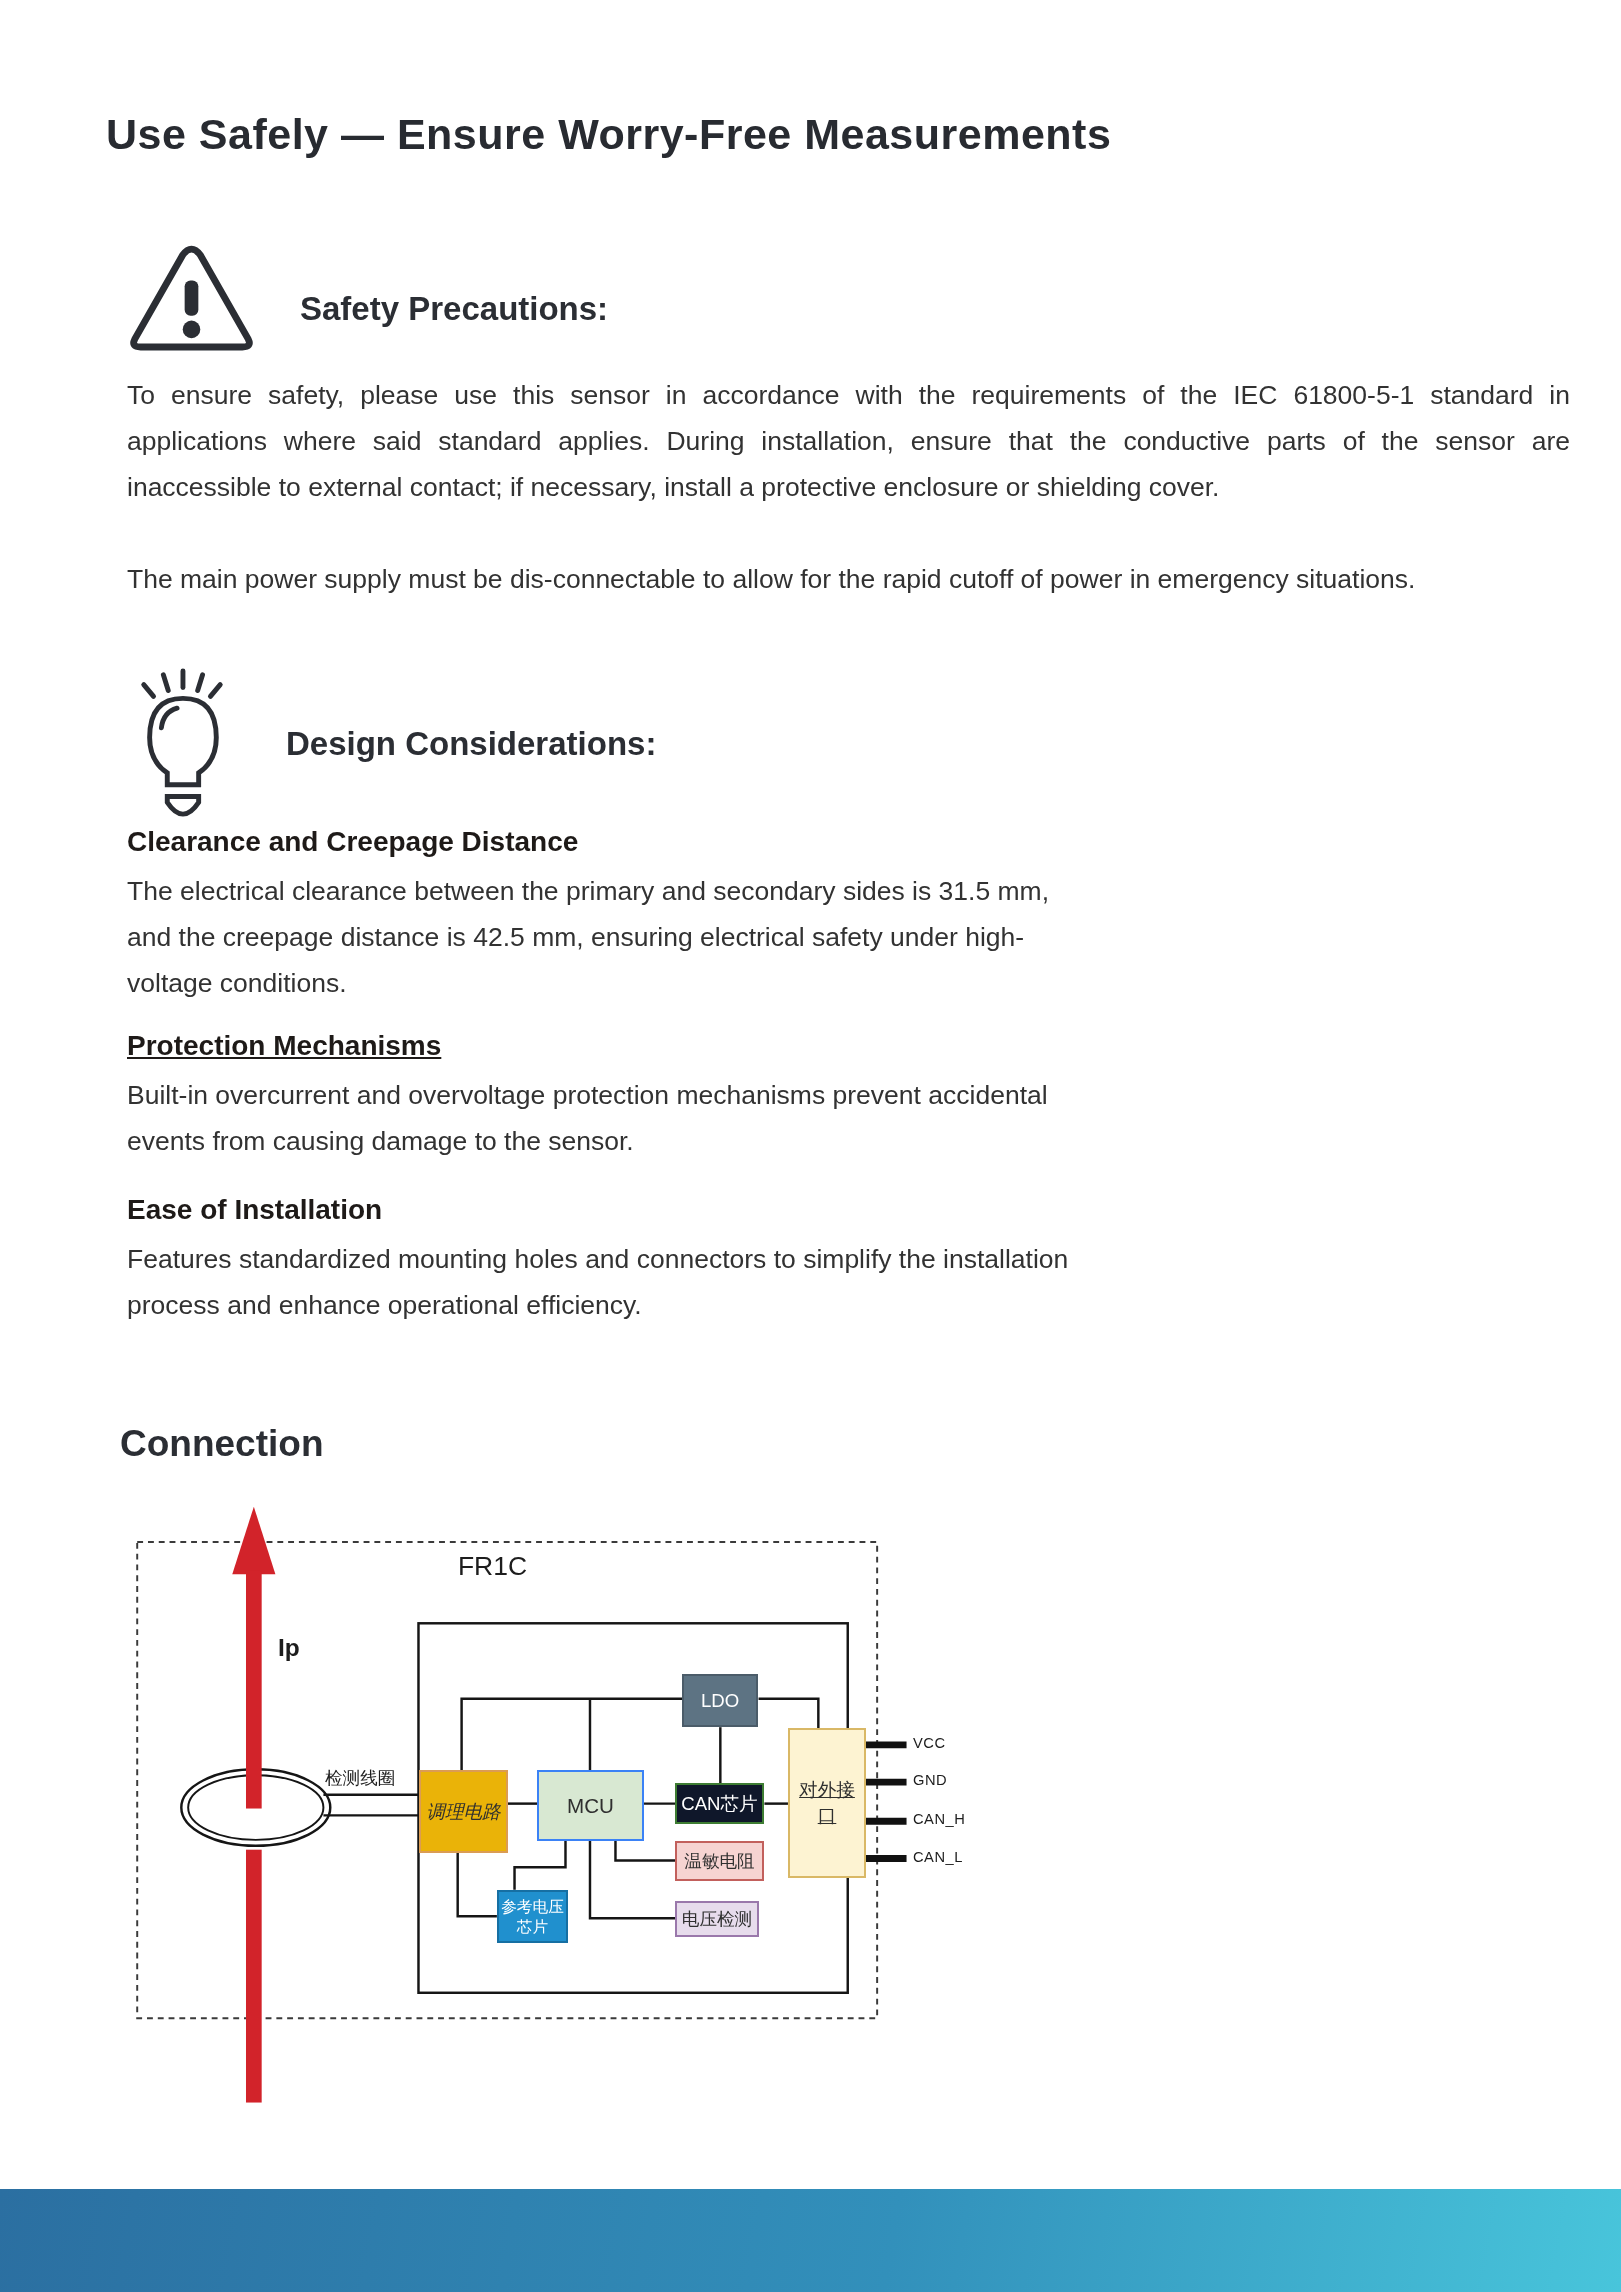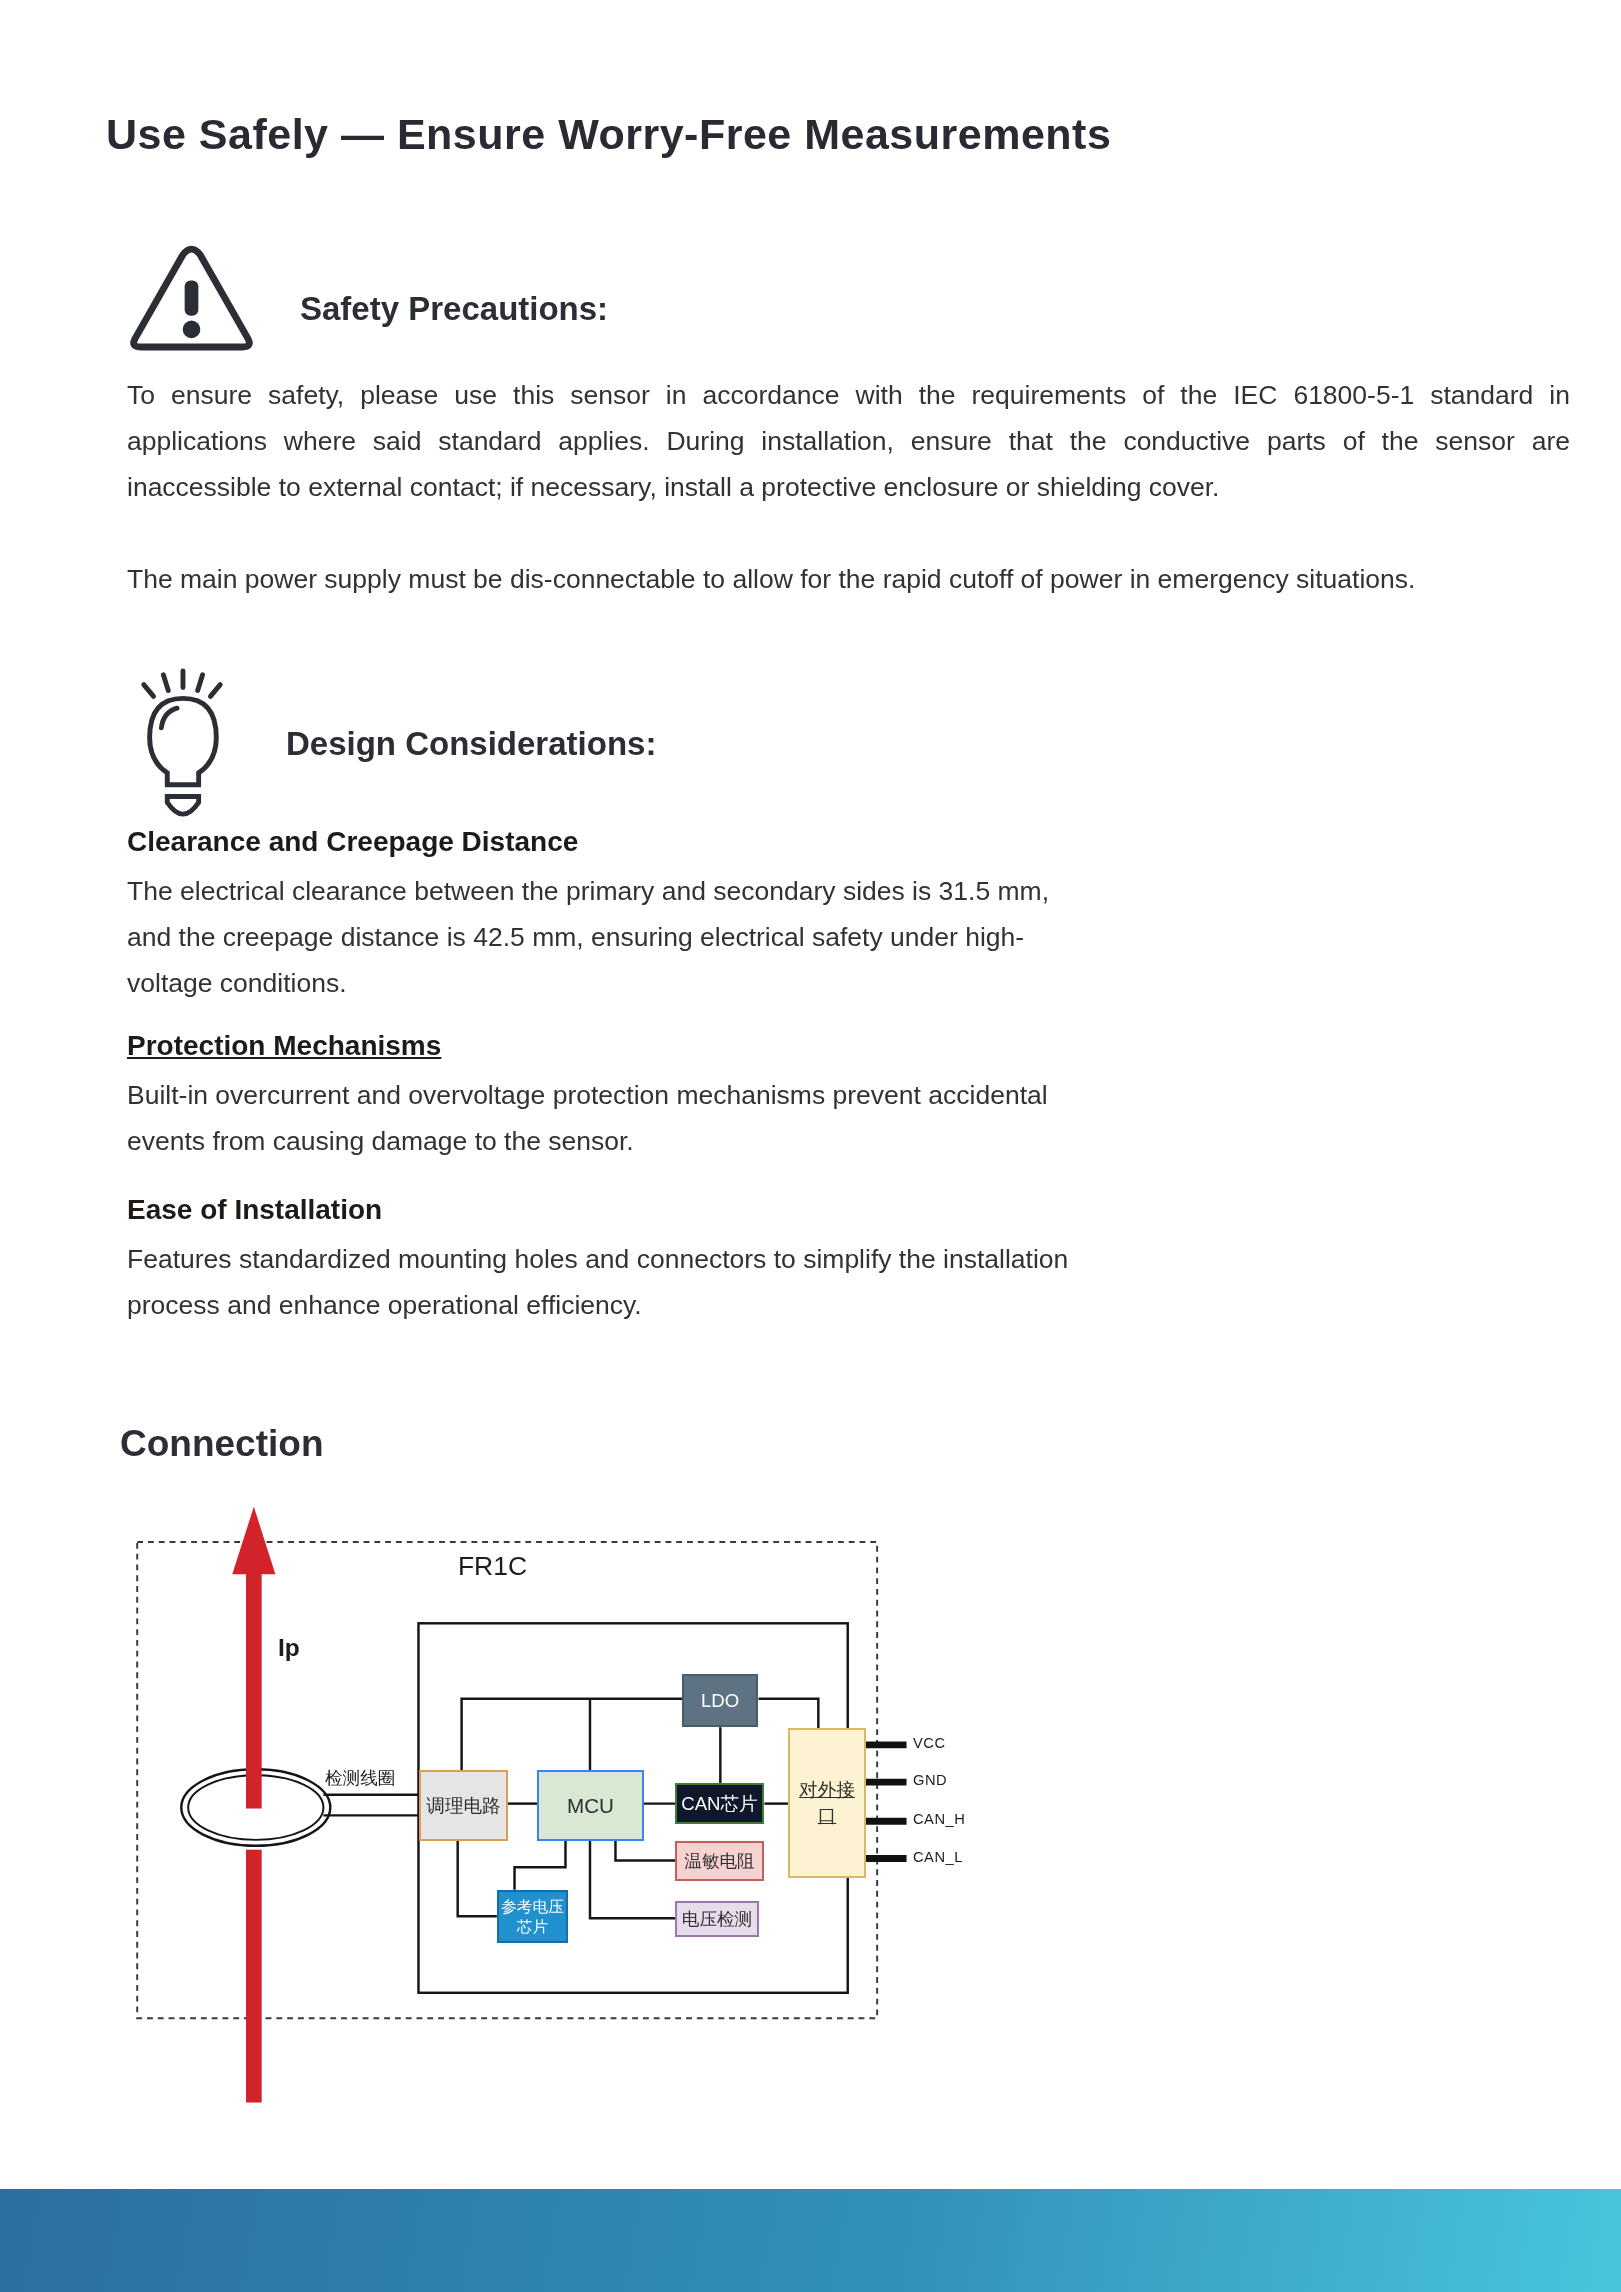--- a/index.html
+++ b/index.html
@@ -37,21 +37,21 @@
     left:120px;top:1423px;
     font-size:37px;font-weight:bold;color:#2b2e34;text-align:right;
   }
   
   #diagram-svg{left:0;top:0;width:1621px;height:2293px;}
   .blk{
     position:absolute;display:flex;align-items:center;justify-content:center;
     text-align:center;box-sizing:border-box;color:#2f2f2f;
   }
   .lbl{position:absolute;color:#2f2f2f;}
-  .blk-conditioning{left:419px;top:1770px;width:89px;height:71px;background:#e5e5e5;border:2px solid #db9c53;font-size:18.6px;}
+  .blk-conditioning{left:419px;top:1770px;width:89px;height:83px;background:#eab308;border:2px solid #db9c53;font-size:18.6px;font-style:italic;}
   .blk-mcu{left:537px;top:1770px;width:107px;height:71px;background:#d8e8d2;border:2px solid #3b82f6;font-size:20.6px;}
   .blk-ldo{left:682px;top:1674px;width:76px;height:53px;background:#5d7383;border:2px solid #4b5c69;color:#ffffff;font-size:18.6px;}
   .blk-can{left:675px;top:1783px;width:89px;height:41px;background:#0f172a;border:2px solid #3e7d33;color:#ffffff;font-size:18.6px;}
   .blk-thermistor{left:675px;top:1841px;width:89px;height:40px;background:#f6d3d1;border:2px solid #c2605c;font-size:17.6px;}
   .blk-vdet{left:675px;top:1901px;width:84px;height:36px;background:#e7dcec;border:2px solid #9a78ab;font-size:17.6px;}
   .blk-vref{left:497px;top:1890px;width:71px;height:53px;background:#2090ce;border:2px solid #166fa3;color:#ffffff;font-size:15.7px;line-height:1.25;}
   .blk-ext{left:788px;top:1728px;width:78px;height:150px;background:#fdf3d2;border:2px solid #d9b866;font-size:18.6px;line-height:1.4;text-decoration:underline;}
   .lbl-fr1c{left:419px;top:1551px;width:147px;text-align:center;font-size:26.5px;color:#1d1d1d;}
   .lbl-ip{left:278px;top:1625px;font-size:24.5px;font-weight:bold;color:#1d1d1d;margin-top:9px;}
   .lbl-coil{left:325px;top:1766px;font-size:17.6px;color:#1d1d1d;}

